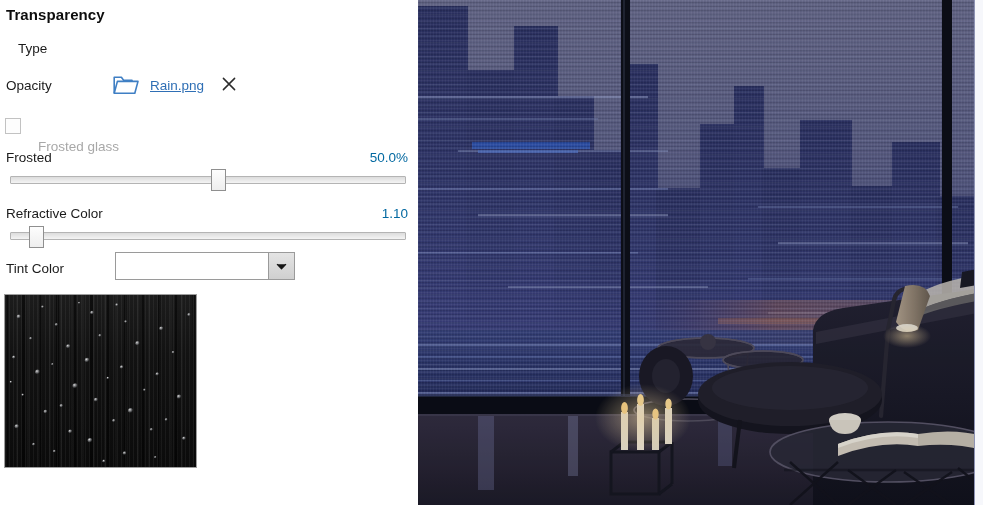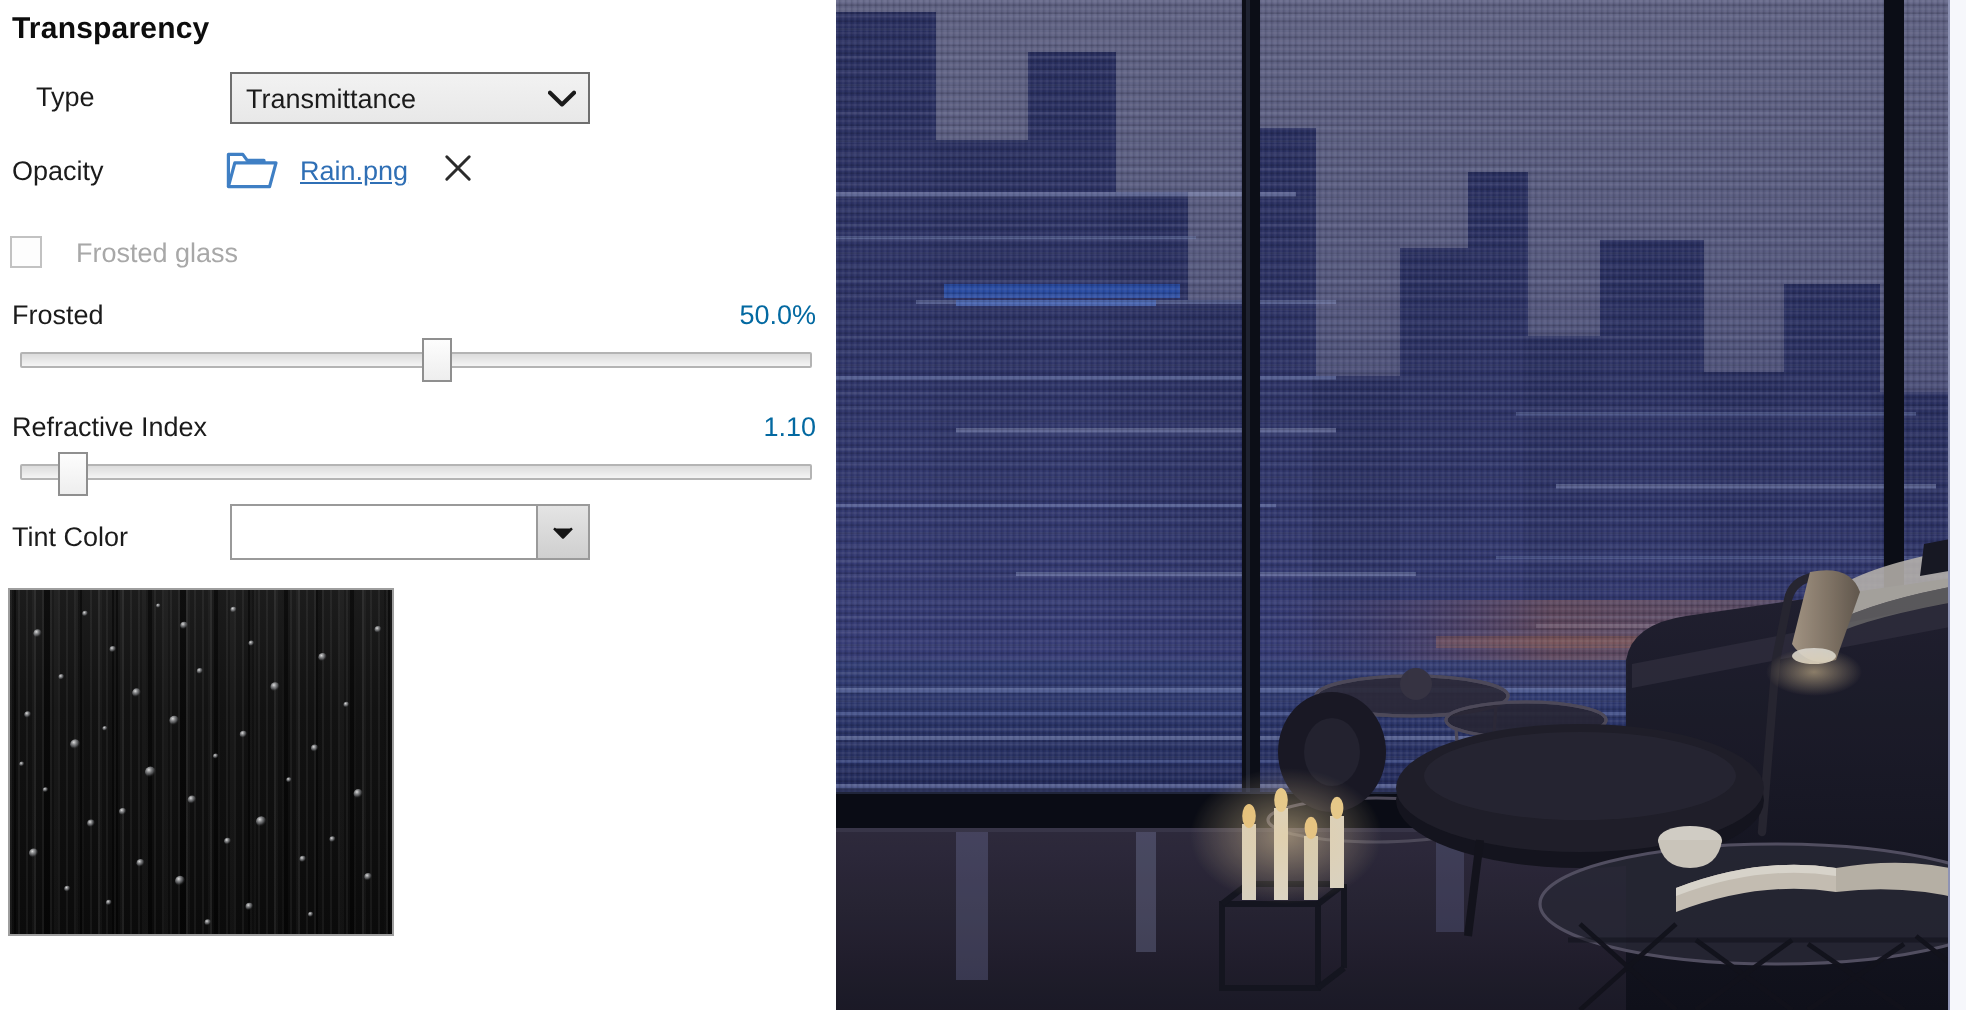--- a/index.html
+++ b/index.html
@@ -24,21 +24,21 @@
     position:absolute;left:6px;top:6px;
     font-size:15px;font-weight:bold;color:#0d0d0d;
     letter-spacing:.1px;
   }
 
   .row-label{
     position:absolute;
     font-size:13.5px;color:#1b1b1b;
     white-space:nowrap;
   }
-  .row-label.disabled{color:#a8a8a8;}
+  .row-label.disabled{color:#a8a8a8;margin-top:20px;}
 
   
   .combo{
     position:absolute;left:115px;top:36px;
     width:180px;height:26px;
     background:linear-gradient(#f2f2f2,#e8e8e8);
     border:1px solid #6f6f6f;
     box-sizing:border-box;
     display:flex;align-items:center;
     cursor:default;
@@ -155,28 +155,20 @@
 </head>
 <body>
 
 <div class="app">
 
   <div class="panel">
 
     <div class="section-title">Transparency</div>
 
     <div class="row-label" style="left:6px;top:41px;margin-left:12px;">Type</div>
-    <div class="combo">
-      <span class="combo-text">Transmittance</span>
-      <span class="combo-arrow">
-        <svg width="14" height="9" viewBox="0 0 14 9">
-          <path d="M1 1.4 L7 7.2 L13 1.4" fill="none" stroke="#1b1b1b" stroke-width="2.1" stroke-linecap="round" stroke-linejoin="round"></path>
-        </svg>
-      </span>
-    </div>
 
     <div class="row-label" style="left:6px;top:78px;">Opacity</div>
 
     <span class="folder-icon">
       <svg width="28" height="22" viewBox="0 0 28 22">
         <path d="M2.2 19.3 L5.4 7.4 L26 7.4 L22.8 19.3 Z" fill="none" stroke="#3f7fc4" stroke-width="1.6" stroke-linejoin="round"></path>
         <path d="M2.2 19.3 L2.2 3.2 L9.4 3.2 L11.6 6.2 L20 6.2 L20 7.4" fill="none" stroke="#3f7fc4" stroke-width="1.6" stroke-linejoin="round"></path>
       </svg>
     </span>
 
@@ -189,21 +181,21 @@
     </span>
 
     <span class="checkbox"></span>
     <div class="row-label disabled" style="left:38px;top:119px;">Frosted glass</div>
 
     <div class="row-label" style="left:6px;top:150px;">Frosted</div>
     <div class="value-text" style="top:150px;">50.0%</div>
     <div class="slider-track" style="left:10px;top:176px;width:396px;"></div>
     <div class="slider-thumb" style="left:211px;top:169px;"></div>
 
-    <div class="row-label" style="left:6px;top:206px;">Refractive Index</div>
+    <div class="row-label" style="left:6px;top:206px;">Refractive Color</div>
     <div class="value-text" style="top:206px;">1.10</div>
     <div class="slider-track" style="left:10px;top:232px;width:396px;"></div>
     <div class="slider-thumb" style="left:29px;top:226px;"></div>
 
     <div class="row-label" style="left:6px;top:261px;">Tint Color</div>
     <div class="colorpick">
       <div class="colorpick-swatch"></div>
       <div class="colorpick-btn">
         <svg width="11" height="7" viewBox="0 0 11 7">
           <path d="M1 1.2 L5.5 5.8 L10 1.2" fill="#151515" stroke="#151515" stroke-width="1.2" stroke-linejoin="round"></path>

